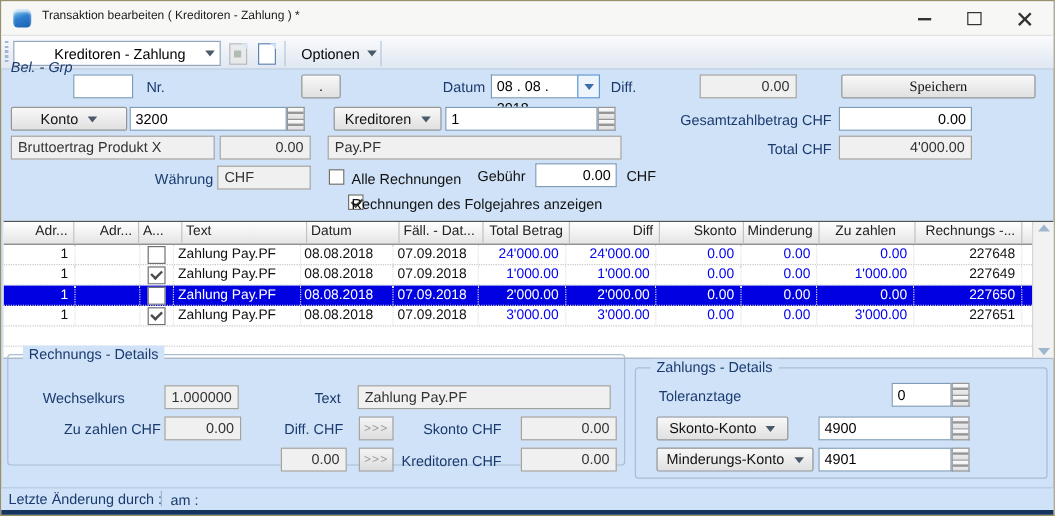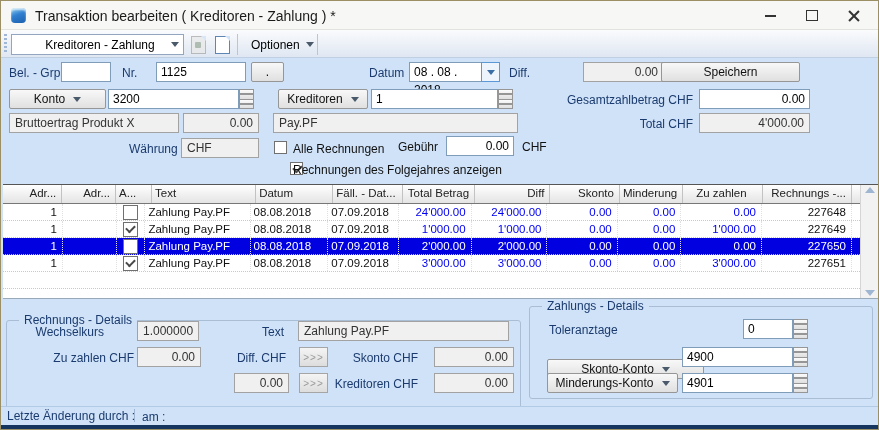--- a/index.html
+++ b/index.html
@@ -1,21 +1,21 @@
 <!DOCTYPE html>
 <html><head>
 <meta charset="utf-8">
 <style>
   html,body{margin:0;padding:0;background:#e8e8e8;font-family:"Liberation Sans",sans-serif;}
   #win{position:relative;width:879px;height:430px;background:#cfe2f7;border:1px solid #9b9065;box-sizing:border-box;overflow:hidden;font-size:12px;color:#000;}
   .abs{position:absolute;box-sizing:border-box;}
   
   #titlebar{left:0;top:0;width:877px;height:29px;background:#f7f7f5;border-bottom:1px solid #e2e2df;}
   #appicon{left:10px;top:7px;width:15px;height:15px;border-radius:4px;background:linear-gradient(160deg,#8fd0f0 0%,#2f7fd0 45%,#1b5fae 100%);box-shadow:inset 0 2px 2px rgba(255,255,255,.7);}
-  #title{left:34px;top:7px;color:#1a1a1a;font-size:14px;white-space:nowrap;}
+  #title{left:34px;top:7px;color:#1a1a1a;font-size:10px;white-space:nowrap;}
   .winbtn{top:4px;width:34px;height:21px;display:flex;align-items:center;justify-content:center;}
   .glyph-min{width:11px;height:1px;border-bottom:2px solid #333;}
   .glyph-max{width:10px;height:9px;border:1.5px solid #333;}
   .glyph-close{position:relative;width:12px;height:12px;}
   .glyph-close:before,.glyph-close:after{content:"";position:absolute;left:-1px;top:5px;width:14px;height:2px;background:#333;}
   .glyph-close:before{transform:rotate(45deg);} .glyph-close:after{transform:rotate(-45deg);}
   
   #toolbar{left:0;top:29px;width:877px;height:28px;background:linear-gradient(#fafbfd,#dfe7f2);border-bottom:1px solid #c0cfe2;}
   #grip{left:3px;top:33px;width:3px;height:20px;background:repeating-linear-gradient(#9fb6d4 0 2px,transparent 2px 4px);}
   #profilecombo{left:10px;top:33px;width:173px;height:21px;background:#fff;border:1px solid #92a7bf;display:flex;align-items:center;}
@@ -110,35 +110,34 @@
       <div class="doc"></div>
     </div>
   <div class="abs tbsep" style="left:236px;"></div>
   <div class="abs" id="optbtn">
     <span>Optionen</span>
     <div class="dar"></div>
   </div>
   <div class="abs tbsep" style="left:316px;"></div>
 
   
-  <div class="abs lbl" style="left:8px;top:65px;">Bel. - Grp</div>
+  <div class="abs lbl" style="left:8px;top:48px;font-style:italic;">Bel. - Grp</div>
   <input class="abs inp" style="left: 60px; top: 61px; width: 50px;" value="">
   <div class="abs lbl" style="left:121px;top:65px;">Nr.</div>
-  <input class="abs inp" style="left: 155px; top: 61px; width: 90px;" value="1125">
   <div class="abs btn" style="left:250px;top:61px;width:33px;">.</div>
   <div class="abs lbl" style="left:368px;top:65px;">Datum</div>
   <div class="abs" id="datebox">
     <div class="dval">08 . 08 . 2018</div>
     <div class="dbtn">
         <div class="dar"></div>
       </div>
   </div>
   <div class="abs lbl" style="left:508px;top:65px;">Diff.</div>
   <div class="abs ro tr" style="left:582px;top:61px;width:81px;">0.00</div>
-  <div class="abs btn" style="left:660px;top:61px;width:139px;">Speichern</div>
+  <div class="abs btn" style="left:700px;top:61px;width:162px;font-family:Liberation Serif, serif;">Speichern</div>
 
   
   <div class="abs btn dropbtn" style="left:8px;top:88px;width:97px;">
     <span>Konto</span>
     <div class="dar"></div>
   </div>
   <input class="abs inp" style="left: 107px; top: 88px; width: 131px;" value="3200">
   <div class="abs spin" style="left:238px;top:88px;">
       <div>
         <div class="uar"></div>
@@ -274,21 +273,21 @@
           <div class="gr empty"></div>
         </div>
     </div>
     <div id="vscroll">
       <div class="scrarr up"></div>
       <div class="scrarr dn"></div>
     </div>
   </div>
 
   
-  <div class="abs gbox" style="left:5px;top:319px;width:515px;height:93px;">
+  <div class="abs gbox" style="left:5px;top:294px;width:515px;height:93px;">
     <div class="gtitle">Rechnungs - Details</div>
   </div>
   <div class="abs lbl tr" style="left:28px;top:324px;width:75px;">Wechselkurs</div>
   <div class="abs ro tr" style="left:136px;top:320px;width:62px;">1.000000</div>
   <div class="abs lbl tr" style="left:243px;top:324px;width:40px;">Text</div>
   <div class="abs ro" style="left:297px;top:320px;width:211px;">Zahlung Pay.PF</div>
   <div class="abs lbl tr" style="left:33px;top:350px;width:100px;">Zu zahlen CHF</div>
   <div class="abs ro tr" style="left:136px;top:346px;width:64px;">0.00</div>
   <div class="abs lbl tr" style="left:228px;top:350px;width:57px;">Diff. CHF</div>
   <div class="abs chevbtn" style="left:298px;top:346px;width:29px;">&gt;&gt;&gt;</div>
@@ -306,21 +305,21 @@
   <div class="abs lbl" style="left:548px;top:322px;">Toleranztage</div>
   <input class="abs inp" style="left: 742px; top: 318px; width: 50px;" value="0">
   <div class="abs spin" style="left:792px;top:318px;">
       <div>
         <div class="uar"></div>
       </div>
       <div>
         <div class="dars"></div>
       </div>
     </div>
-  <div class="abs btn dropbtn" style="left:546px;top:358px;width:157px;">
+  <div class="abs btn dropbtn" style="left:546px;top:346px;width:110px;">
     <span>Skonto-Konto</span>
     <div class="dar"></div>
   </div>
   <input class="abs inp" style="left: 681px; top: 346px; width: 111px;" value="4900">
   <div class="abs spin" style="left:792px;top:346px;">
       <div>
         <div class="uar"></div>
       </div>
       <div>
         <div class="dars"></div>

